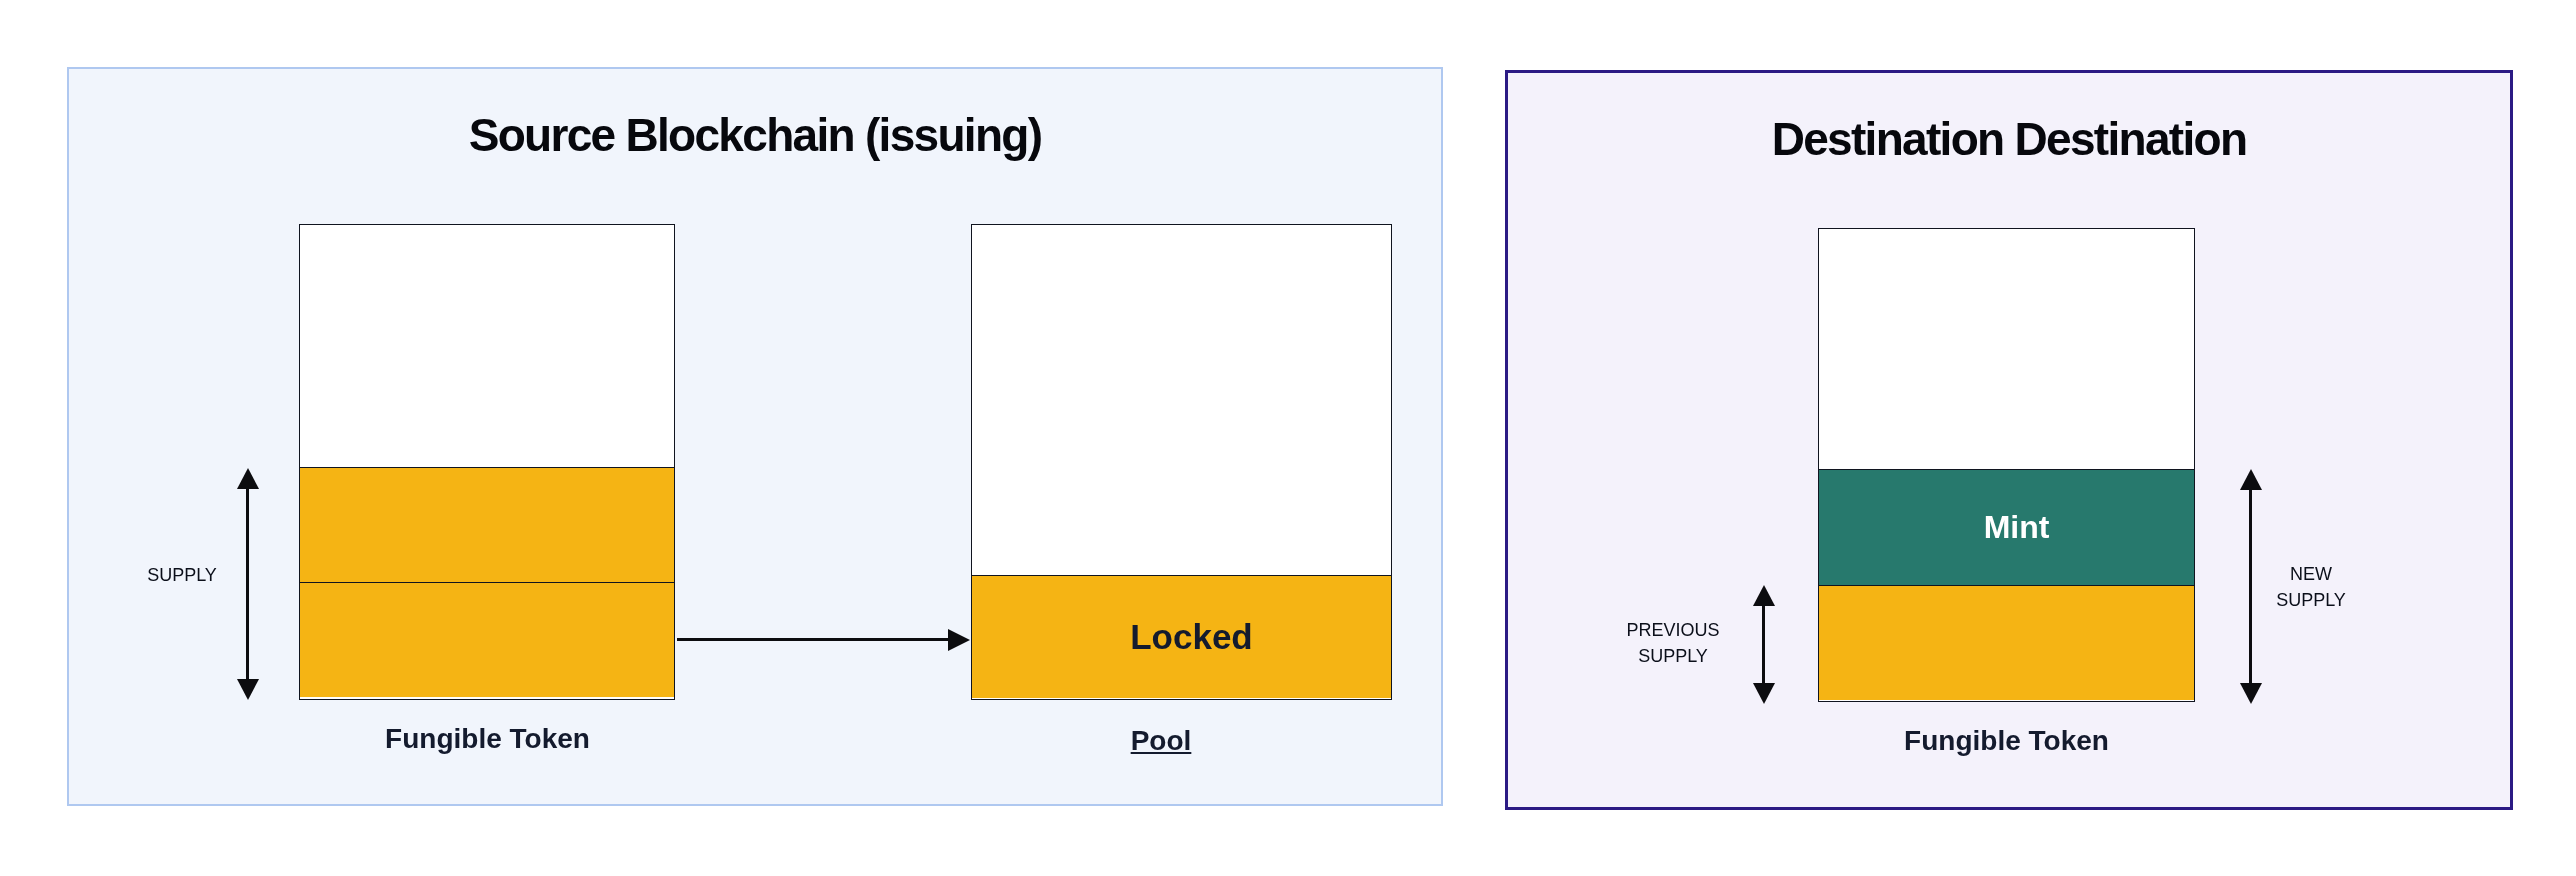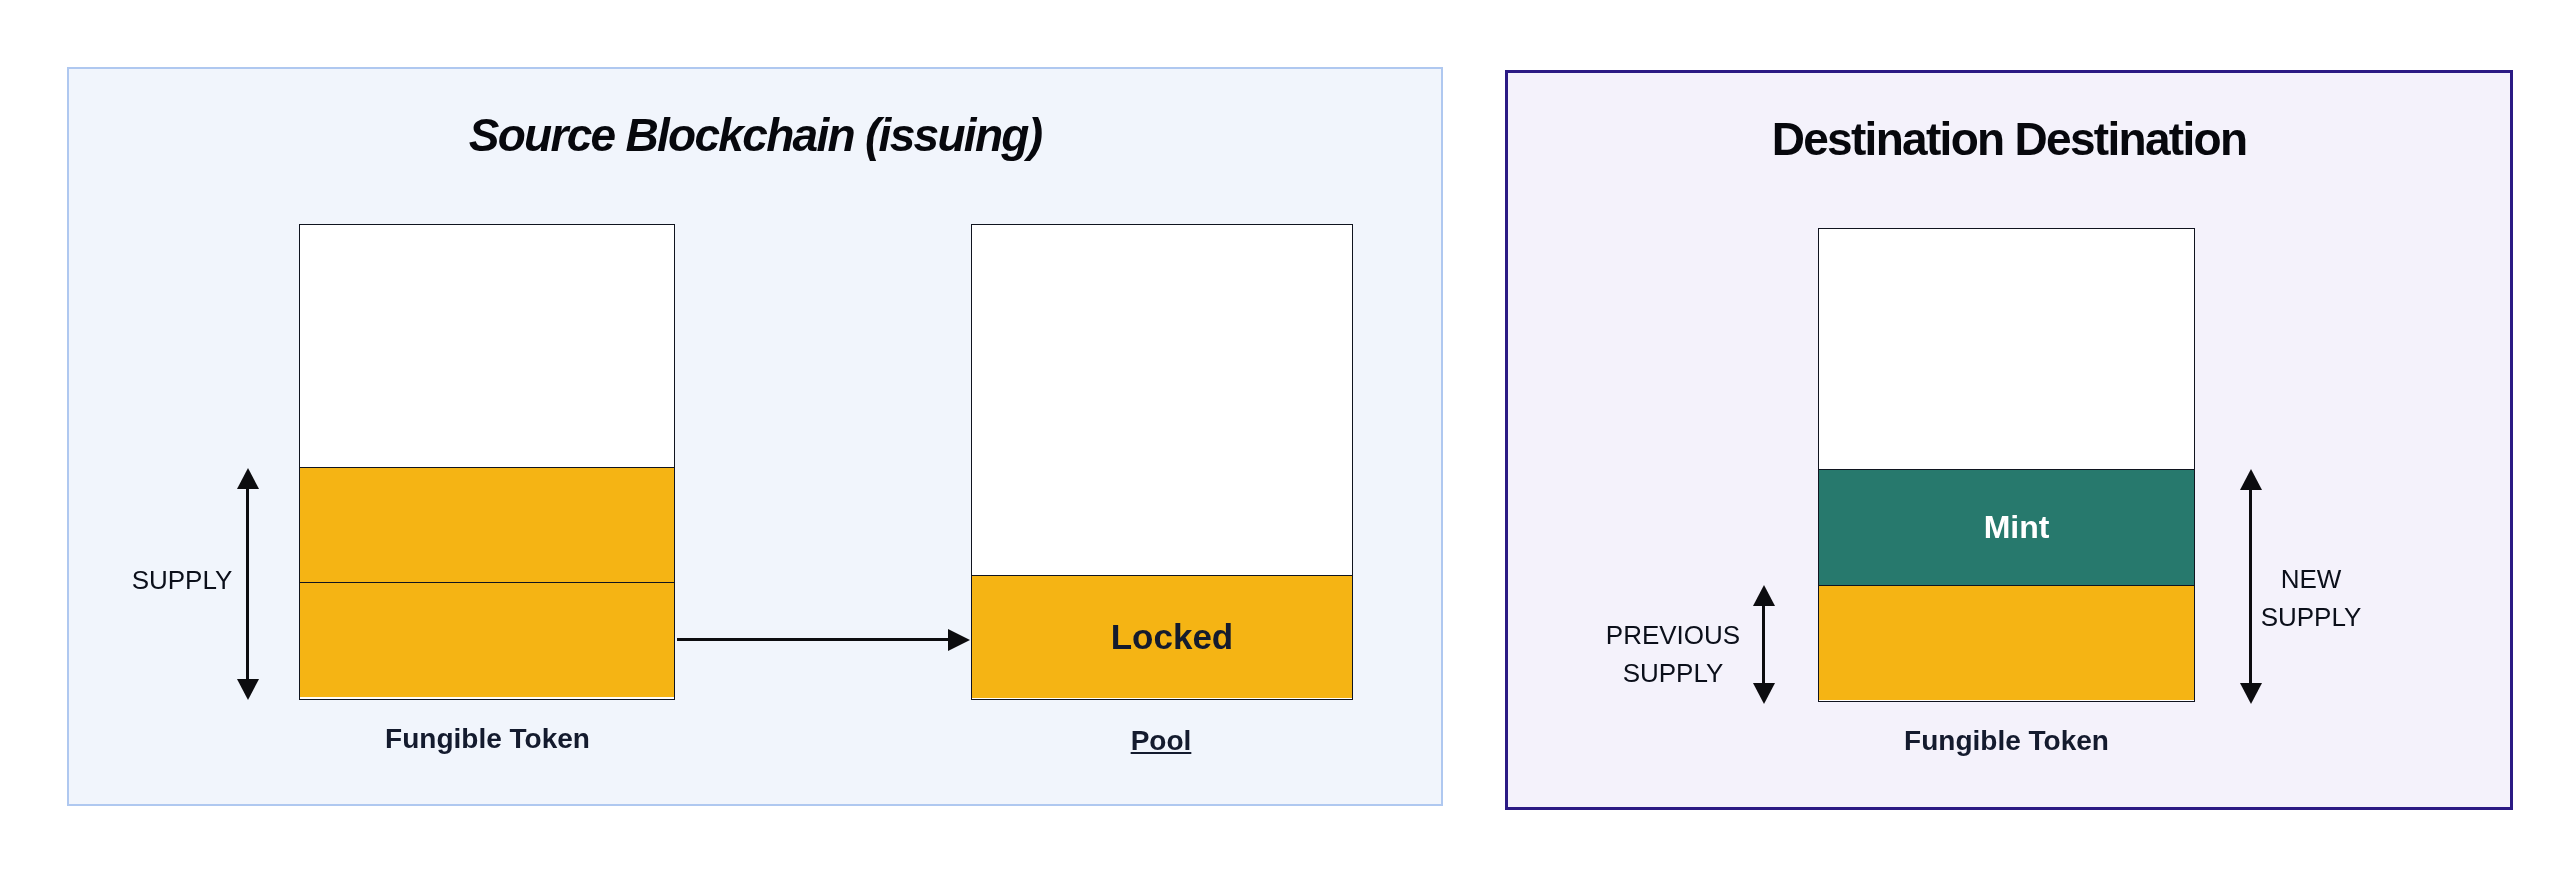--- a/index.html
+++ b/index.html
@@ -30,29 +30,29 @@
   .panel.dest{
     left:1505px;top:70px;width:1008px;height:740px;
     background:var(--dest-panel-bg);
     border:3.3px solid var(--dest-panel-border);
   }
   .panel-title{
     position:absolute;text-align:center;
     font-size:46px;font-weight:700;letter-spacing:-1.7px;
     color:var(--title-dark);line-height:1.2;white-space:nowrap;
   }
-  .title-source{left:67px;width:1376px;top:108px;font-style:italic;}
+  .title-source{left:67px;width:1376px;top:108px;}
   .title-dest{left:1505px;width:1008px;top:112px;}
 
   .bar{
     position:absolute;background:#ffffff;
     border:1.7px solid var(--outline-dark);box-sizing:border-box;
   }
   .bar-source-token{left:299px;top:224px;width:376px;height:476px;}
-  .bar-pool{left:971px;top:224px;width:382px;height:476px;text-align:center;}
+  .bar-pool{left:971px;top:224px;width:421px;height:476px;text-align:center;}
   .bar-dest-token{left:1818px;top:228px;width:377px;height:474px;}
 
   .segment{
     position:absolute;left:0;right:0;box-sizing:border-box;
     border-top:1.7px solid var(--outline-dark);
     display:flex;align-items:center;justify-content:center;padding-left:20px;
   }
   .segment.yellow{background:var(--token-yellow);}
   .segment.teal{background:var(--mint-teal);}
   .seg-src-upper{top:242px;height:115px;}
@@ -67,21 +67,21 @@
   .bar-caption{
     position:absolute;text-align:center;white-space:nowrap;
     font-size:28px;font-weight:600;color:var(--label-dark);line-height:1.2;
   }
   .cap-src-token{left:322px;width:331px;top:722px;}
   .cap-pool{left:990px;width:342px;top:724px;text-decoration:underline;}
   .cap-dest-token{left:1841px;width:331px;top:724px;}
 
   .range-label{
     position:absolute;text-align:center;
-    font-size:26px;font-weight:500;color:#0B0F1A;line-height:1.45;
+    font-size:18px;font-weight:500;color:#0B0F1A;line-height:1.45;
   }
   .lbl-supply{left:113px;top:562px;width:138px;}
   .lbl-prev{left:1590px;top:617px;width:166px;}
   .lbl-new{left:2242px;top:541px;width:138px;margin-top:20px;}
 
   .varrow{
     position:absolute;display:flex;flex-direction:column;align-items:center;
     width:23px;
   }
   .va-supply{left:236px;top:468px;height:232px;}

